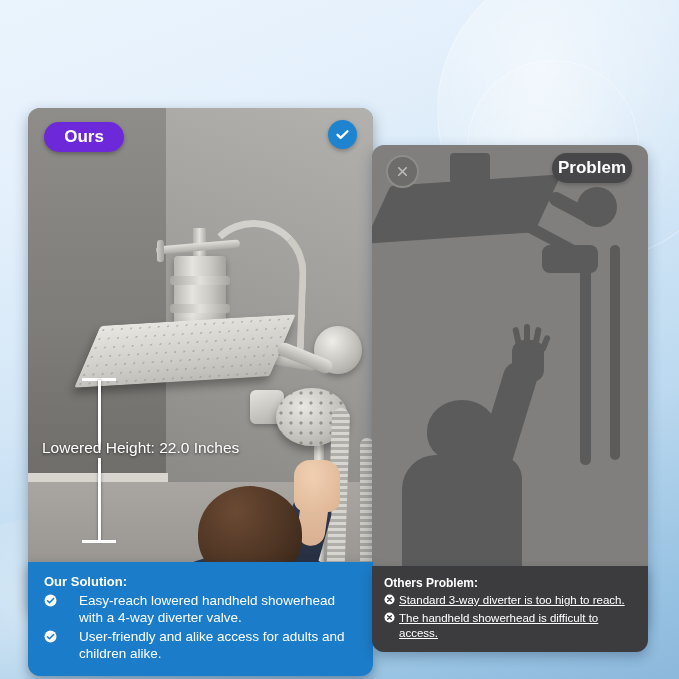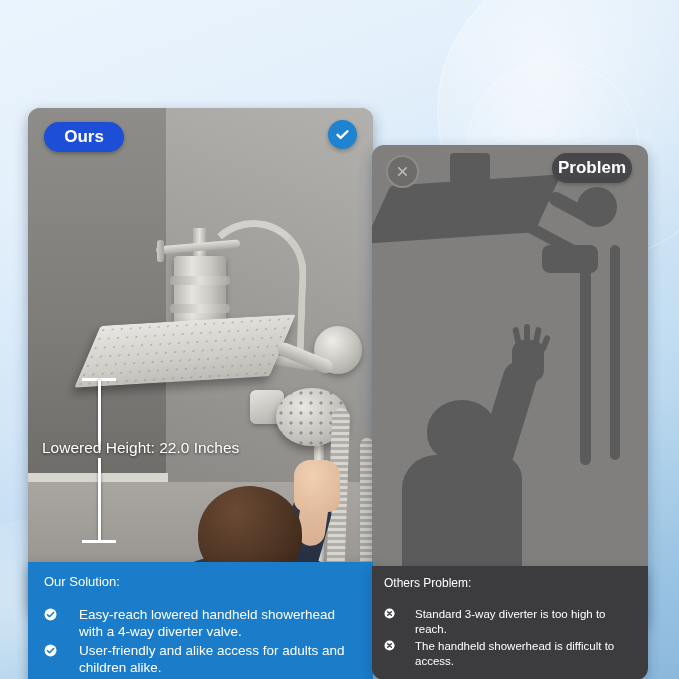--- a/index.html
+++ b/index.html
@@ -134,21 +134,21 @@
     box-shadow:0 0 3px rgba(0,0,0,.45);}
   #measure-cap-top{position:absolute;left:54px;top:270px;width:34px;height:3px;background:#fff;}
   #measure-cap-bot{position:absolute;left:54px;top:432px;width:34px;height:3px;background:#fff;}
   #height-label{position:absolute;left:14px;top:331px;
     font-size:15.5px;color:#ffffff;font-weight:400;white-space:nowrap;
     text-shadow:0 1px 3px rgba(0,0,0,.65);}
 
   
   .pill{position:absolute;border-radius:16px;font-size:17px;font-weight:bold;
     display:flex;align-items:center;justify-content:center;}
-  #ours-pill{left:16px;top:14px;width:80px;height:30px;background:#1d4ed8;color:#fff;
+  #ours-pill{left:16px;top:14px;width:80px;height:30px;background:#6d28d9;color:#fff;
     box-shadow:0 2px 4px rgba(0,0,0,.30);}
   #others-pill{right:16px;top:8px;width:80px;height:30px;background:#47474a;color:#fff;
     box-shadow:0 2px 4px rgba(0,0,0,.22);}
   #check-badge{position:absolute;right:16px;top:12px;width:29px;height:29px;border-radius:50%;
     background:#1e84d0;display:flex;align-items:center;justify-content:center;
     box-shadow:0 2px 4px rgba(0,0,0,.28);}
   #x-badge{position:absolute;left:14px;top:10px;width:29px;height:29px;border-radius:50%;
     background:#6d6c6b;border:2px solid #8d8c8a;display:flex;align-items:center;justify-content:center;}
 
   
@@ -180,24 +180,24 @@
     background:#1b7cc9;color:#fff;border-radius:0 0 12px 12px;
     padding:12px 16px 14px 16px;box-sizing:border-box;
     box-shadow:0 5px 12px rgba(20,45,75,.40);
   }
   #others-caption{
     position:absolute;left:372px;top:566px;width:276px;
     background:#3c3c3e;color:#fff;border-radius:0 0 12px 12px;
     padding:10px 16px 11px 12px;box-sizing:border-box;
     box-shadow:0 5px 12px rgba(20,45,75,.30);
   }
-  .cap-title{font-weight:normal;font-size:13px;margin-bottom:17px;}
+  .cap-title{font-weight:bold;font-size:13px;margin-bottom:3px;}
   #others-caption .cap-title{font-size:12px;}
   .cap-item{display:flex;align-items:flex-start;gap:22px;font-size:13.5px;line-height:1.26;margin-top:2px;}
-  #others-caption .cap-item{font-size:11.5px;line-height:1.3;gap:20px;}
+  #others-caption .cap-item{font-size:11.5px;line-height:1.3;gap:4px;text-decoration:underline;}
   .bullet{flex:0 0 auto;margin-top:2px;}
   #others-caption .bullet{margin-top:1px;}
 </style>
 </head>
 <body>
 
 <div class="bg-bubble bub1"></div>
 <div class="bg-bubble bub2"></div>
 <div class="bg-bubble bub3"></div>
 

